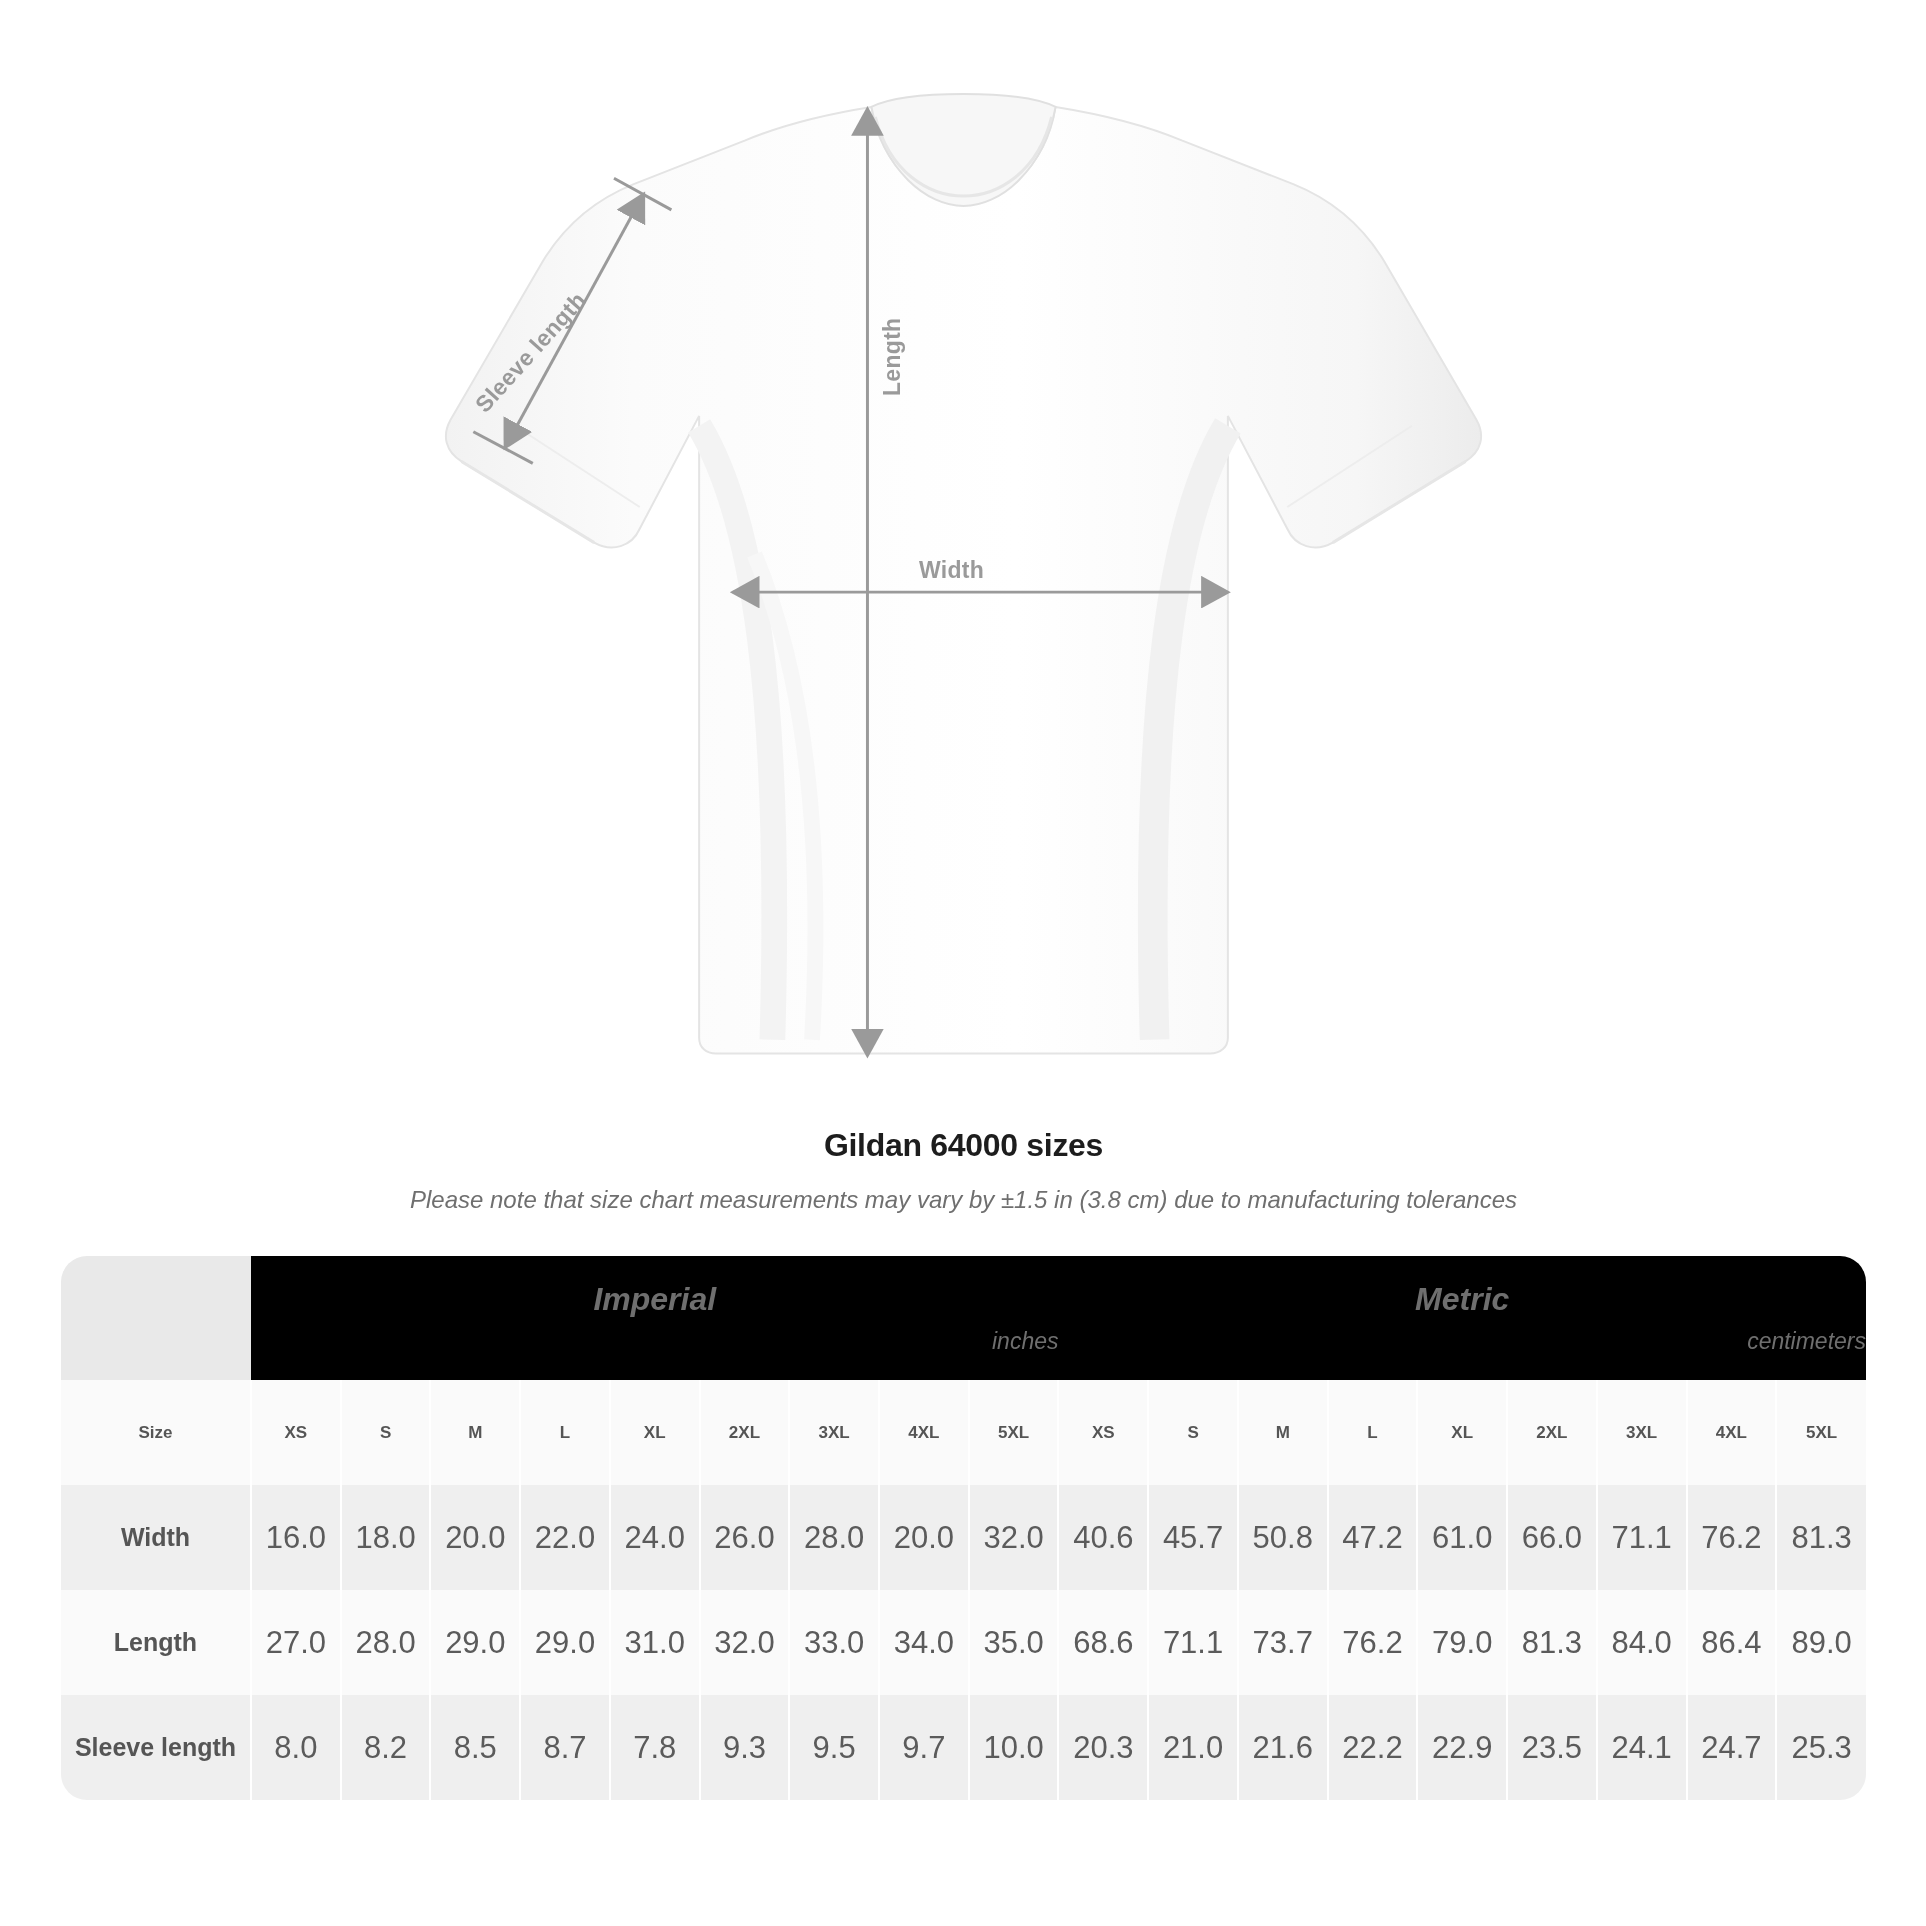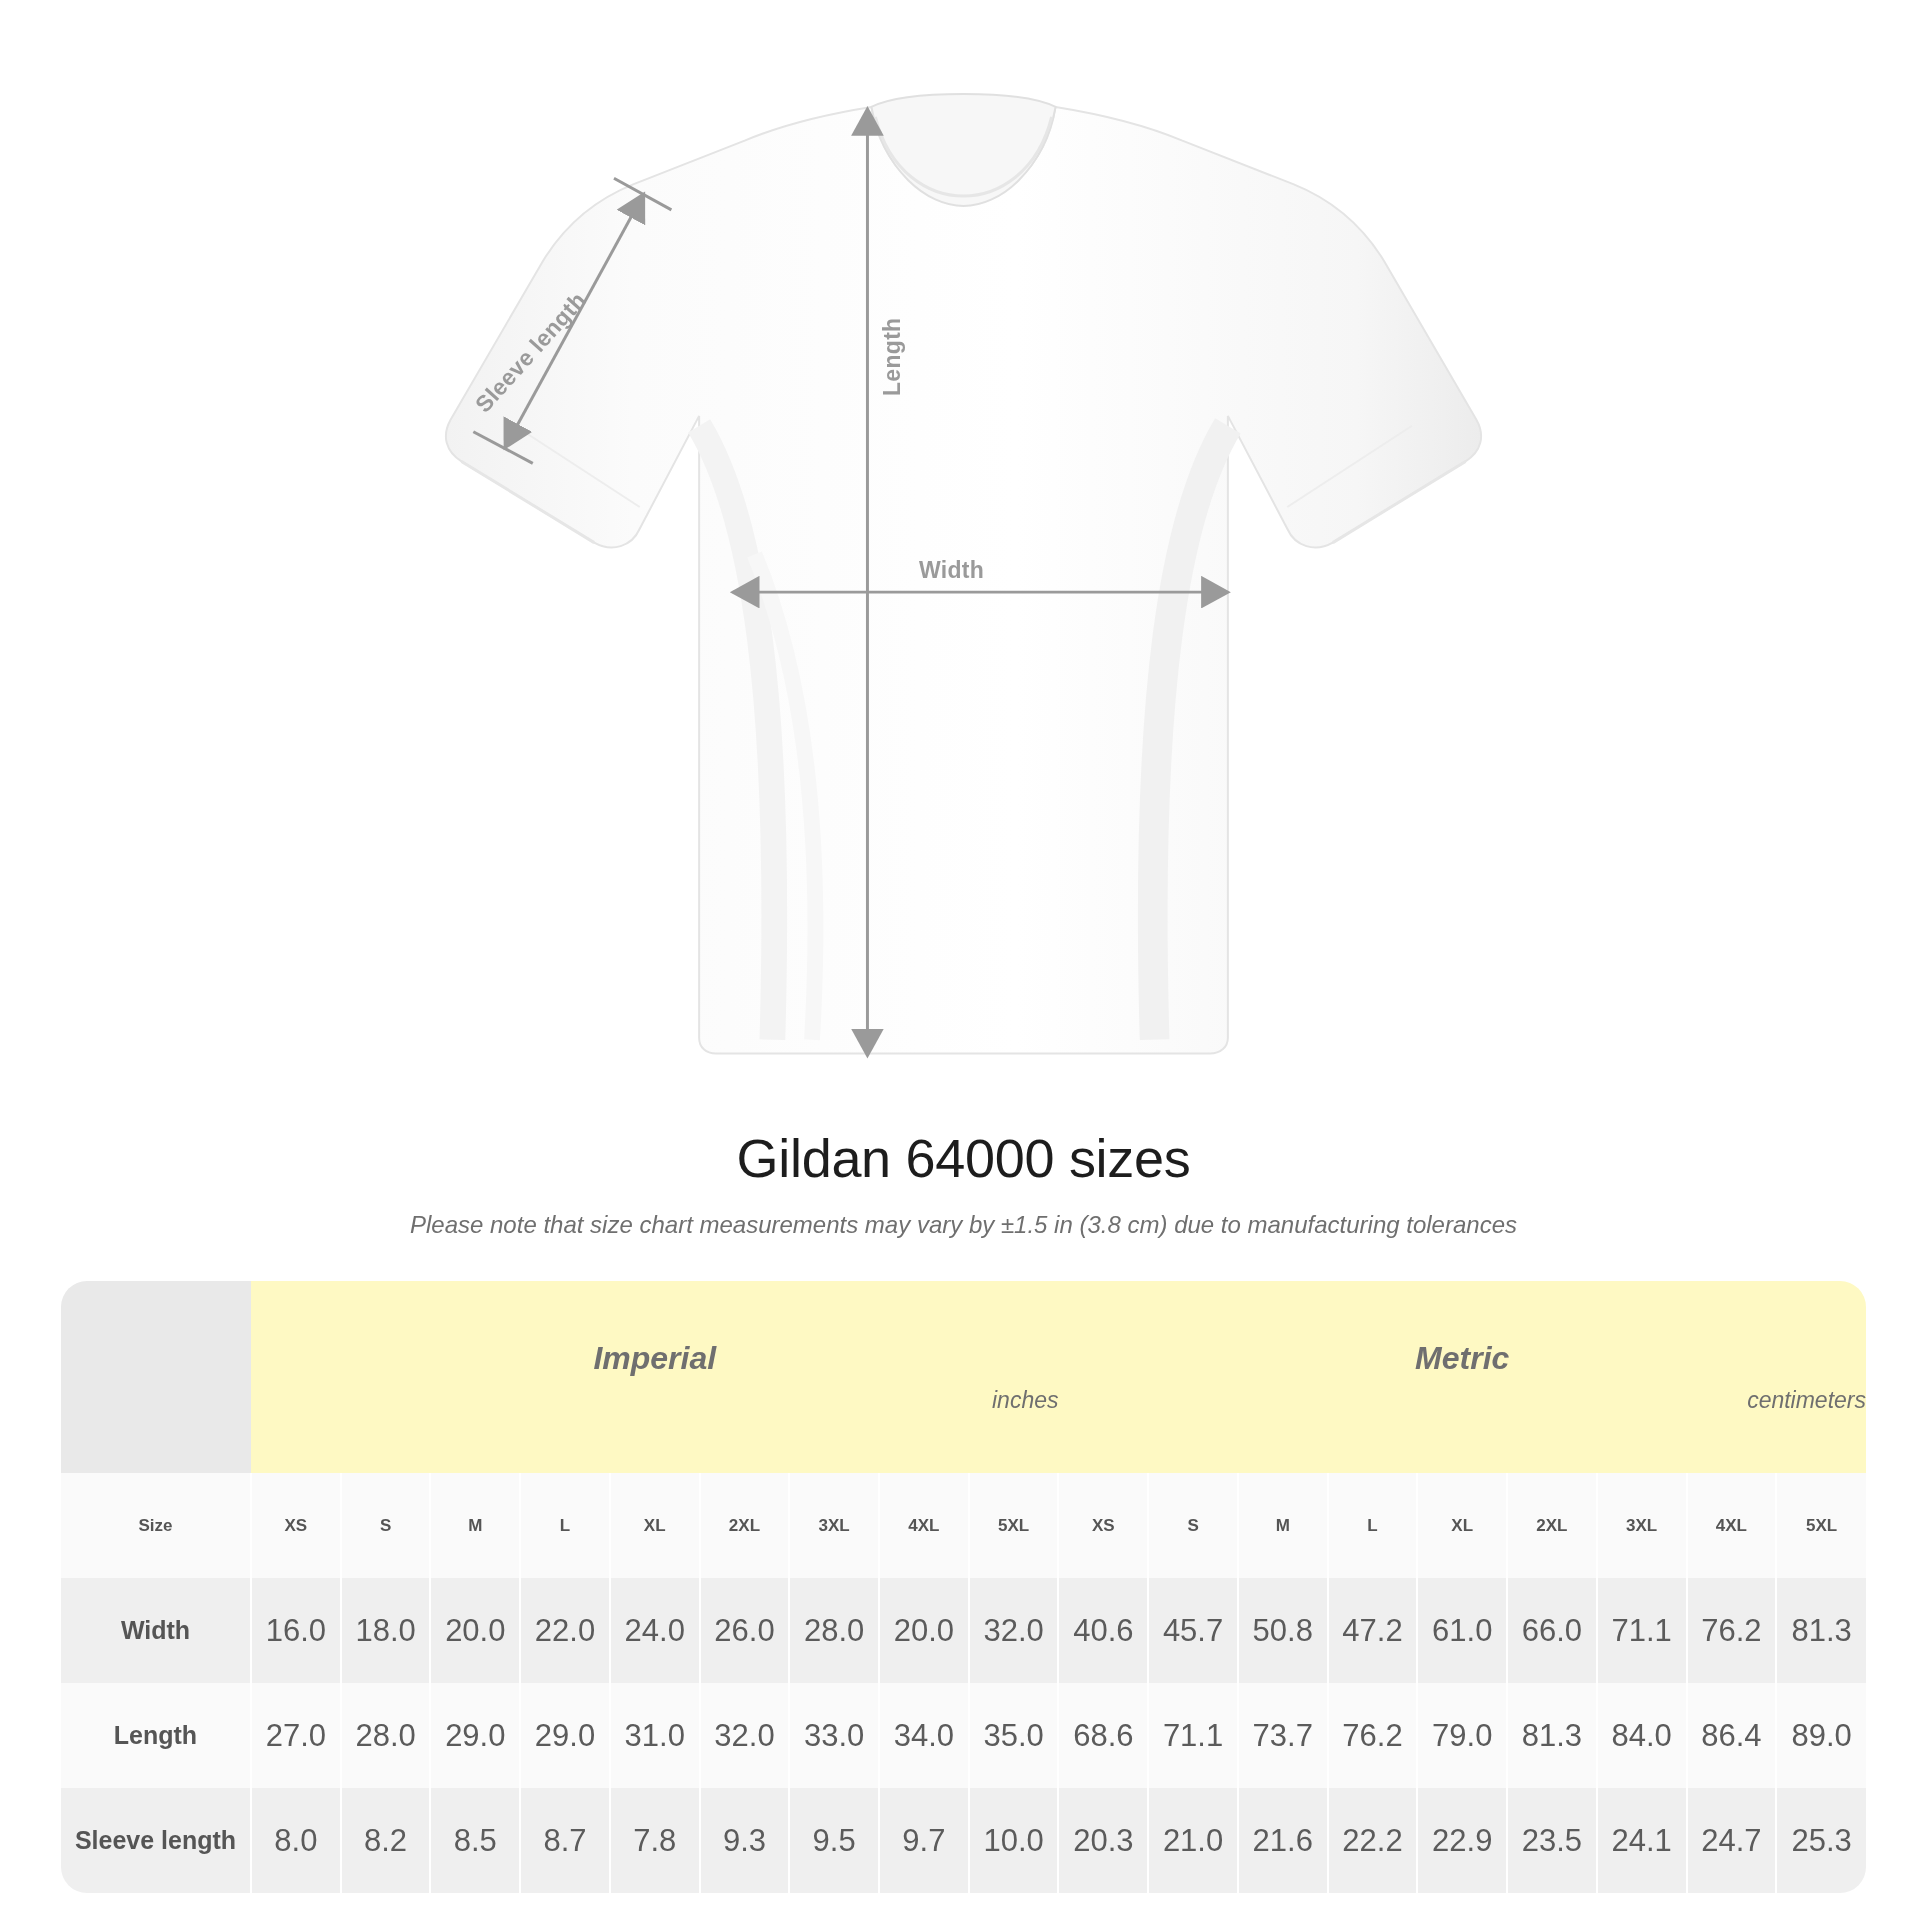--- a/index.html
+++ b/index.html
@@ -56,22 +56,22 @@
     transform: rotate(-48deg);
     transform-origin: left bottom;
   }
 
   
   .title-block {
     text-align: center;
     margin-top: 18px;
   }
   .chart-title {
-    font-size: 54px;
-    font-weight: normal;
+    font-size: 32px;
+    font-weight: bold;
     color: #1d1d1d;
     letter-spacing: -0.3px;
   }
   .chart-note {
     font-size: 24px;
     font-style: italic;
     color: #6f6f6f;
     margin-top: 22px;
   }
 
@@ -85,22 +85,22 @@
     width: 100%;
     border-collapse: collapse;
     table-layout: fixed;
   }
   table.size-table td,
   table.size-table th {
     text-align: center;
     vertical-align: middle;
   }
   .unit-head-cell {
-    background: #fef9c3;
-    height: 192px;
+    background: #000000;
+    height: 124px;
     padding: 0;
   }
   .unit-sys {
     font-size: 32px;
     font-weight: bold;
     font-style: italic;
     color: #6f6f6f;
   }
   .unit-sub {
     font-size: 23px;

